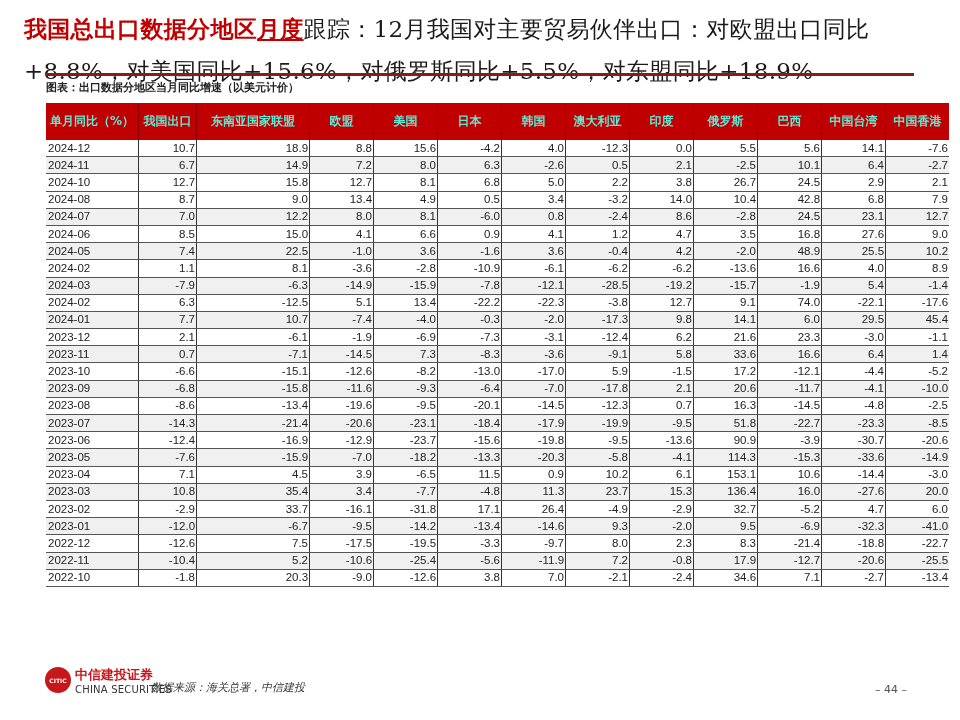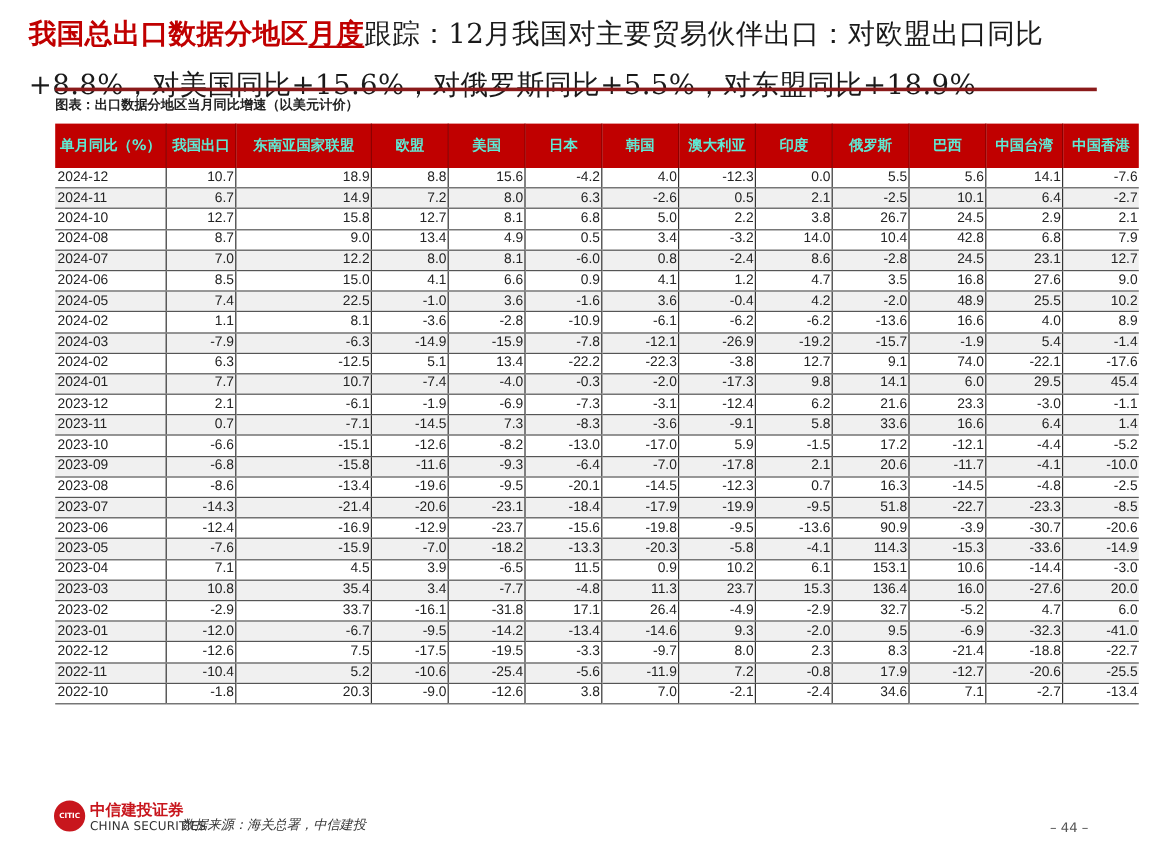--- a/index.html
+++ b/index.html
@@ -197,21 +197,21 @@
         <td>8.9</td>
       </tr>
       <tr class="alt">
         <td>2024-03</td>
         <td>-7.9</td>
         <td>-6.3</td>
         <td>-14.9</td>
         <td>-15.9</td>
         <td>-7.8</td>
         <td>-12.1</td>
-        <td>-26.9</td>
+        <td>-28.5</td>
         <td>-19.2</td>
         <td>-15.7</td>
         <td>-1.9</td>
         <td>5.4</td>
         <td>-1.4</td>
       </tr>
       <tr>
         <td>2024-02</td>
         <td>6.3</td>
         <td>-12.5</td>

